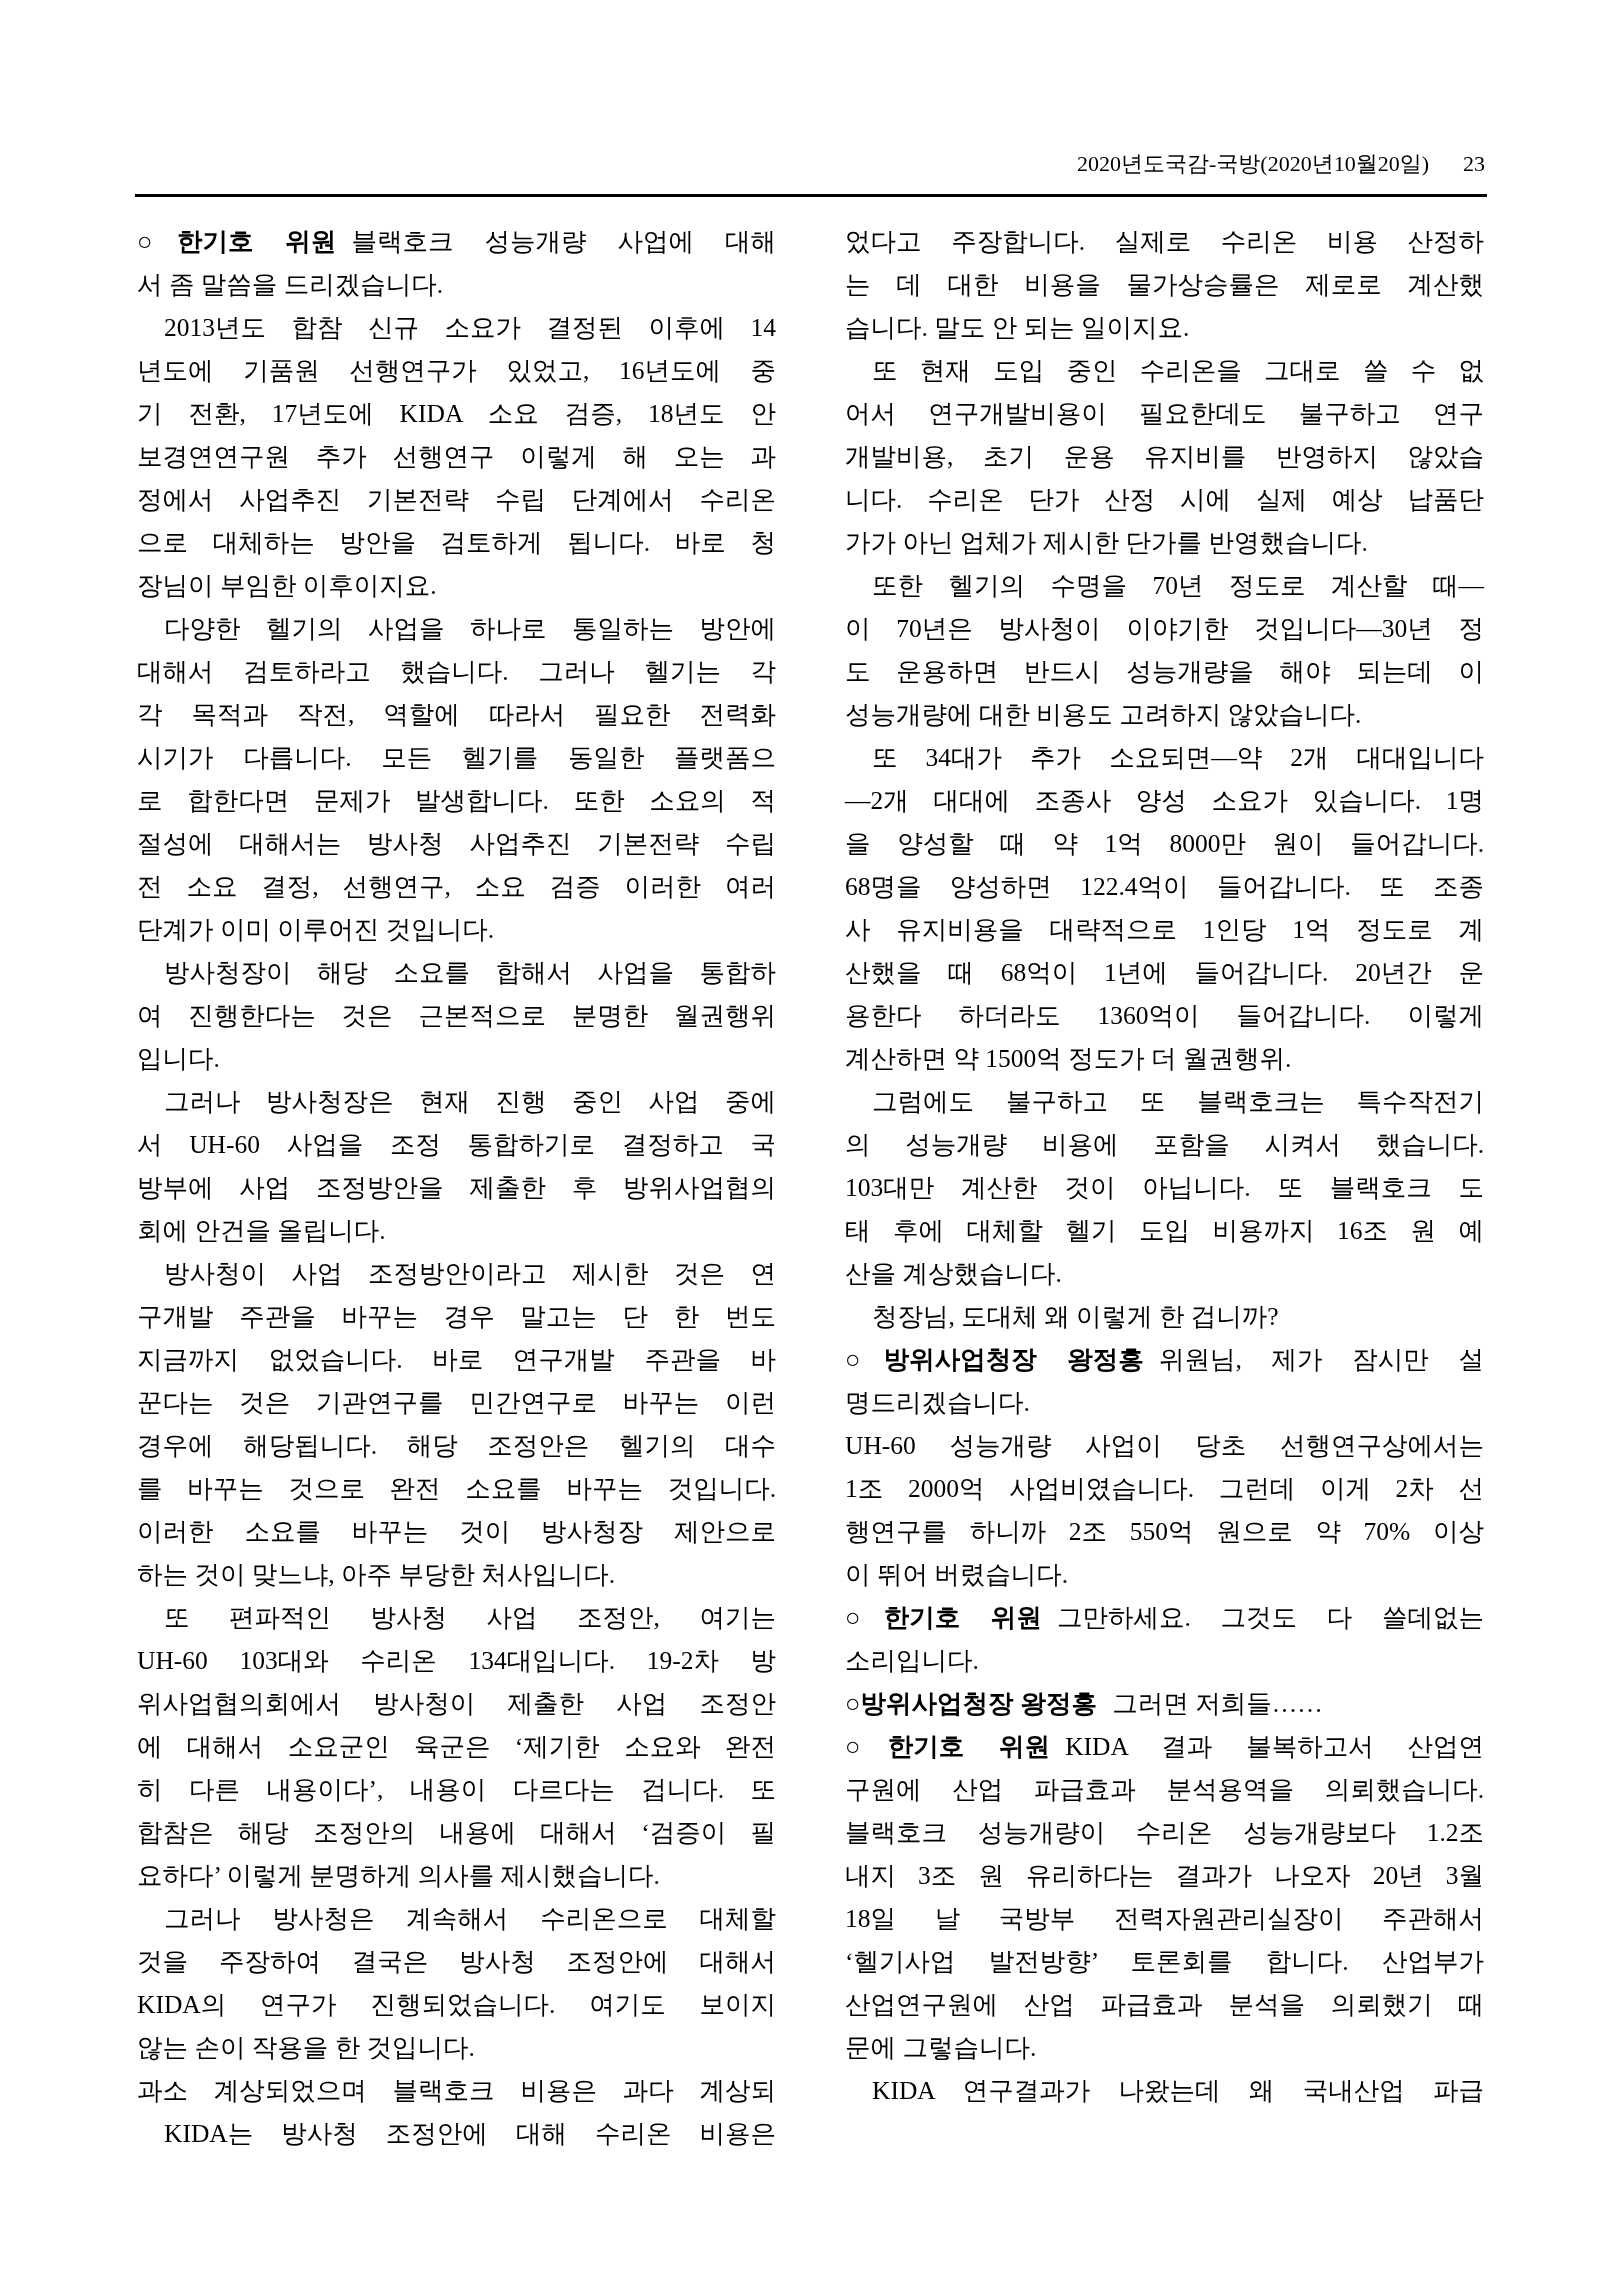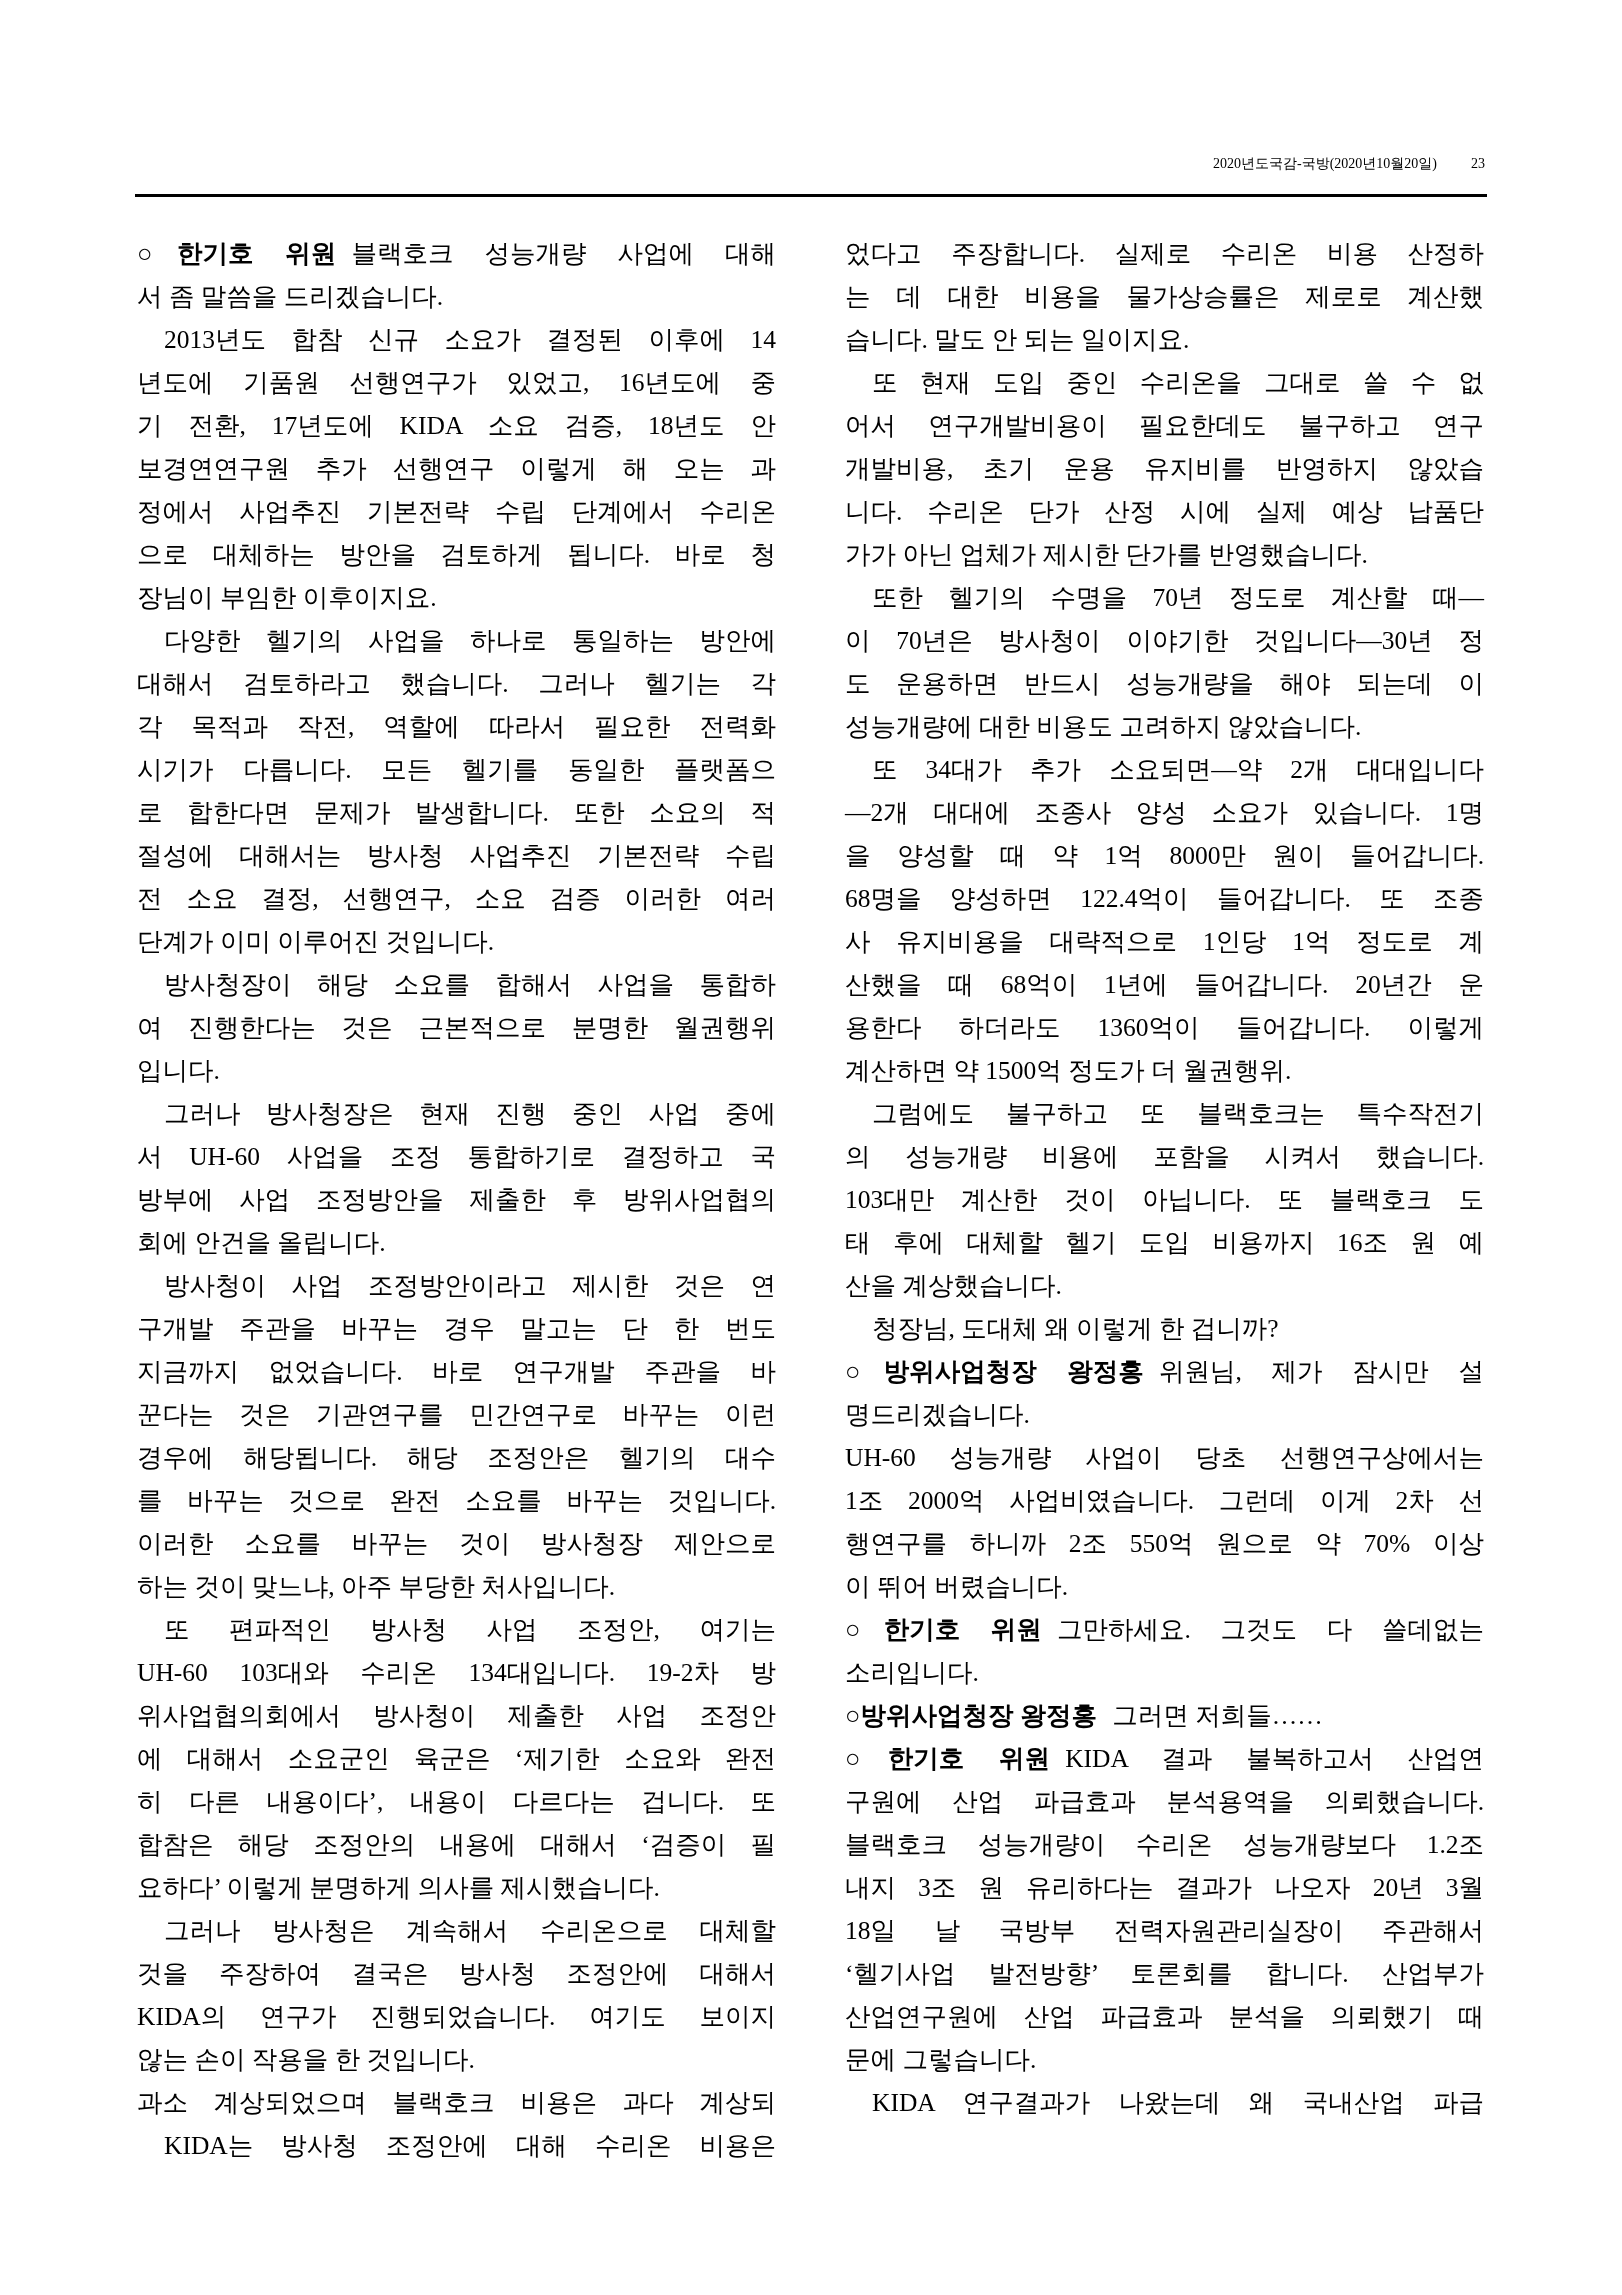--- a/index.html
+++ b/index.html
@@ -1,24 +1,24 @@
 <!DOCTYPE html>
 <html style="font-size:10.5px"><head>
 <meta charset="utf-8">
 <style>
   html, body { margin:0; padding:0; background:#ffffff; }
   body { width:1622px; height:2295px; position:relative; overflow:hidden; color:#000; }
   .hdr {
     position:absolute; top:151px; right:137px; height:26px; line-height:26px;
-    font-family:"Liberation Serif","DejaVu Serif",serif; font-size:14px; white-space:nowrap;
+    font-family:"Liberation Serif","DejaVu Serif",serif; font-size:22px; white-space:nowrap;
   }
   .hdr .pg { margin-left:34px; }
   .rule { position:absolute; left:135px; top:194px; width:1352px; height:3.3px; background:#000; }
   .col {
-    position:absolute; top:232px; width:639px;
+    position:absolute; top:220px; width:639px;
     font-family:"Liberation Serif","DejaVu Serif",serif; font-size:25.5px;
   }
   .col.left { left:137px; }
   .col.right { left:845px; }
   .ln { height:43px; line-height:43px; white-space:nowrap; }
   .ln.j { text-align:justify; text-align-last:justify; }
   .ln.e { text-align:center; text-align-last:left; }
   .ln.i { text-indent:27px; }
   .mk { font-family:"Liberation Serif","DejaVu Serif",serif; font-weight:normal; }
   .spk { font-family:"Liberation Sans","DejaVu Sans",sans-serif; font-weight:bold; margin-right:0.6em; }

